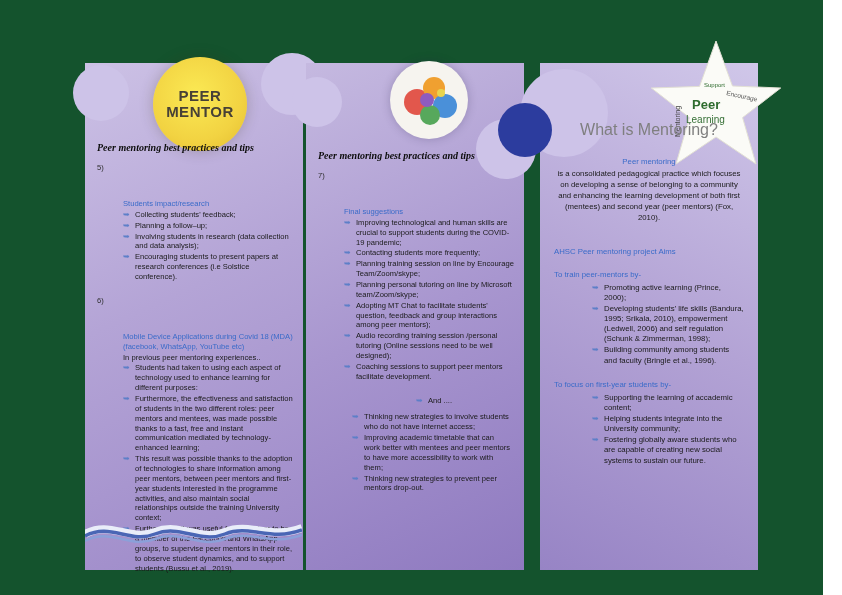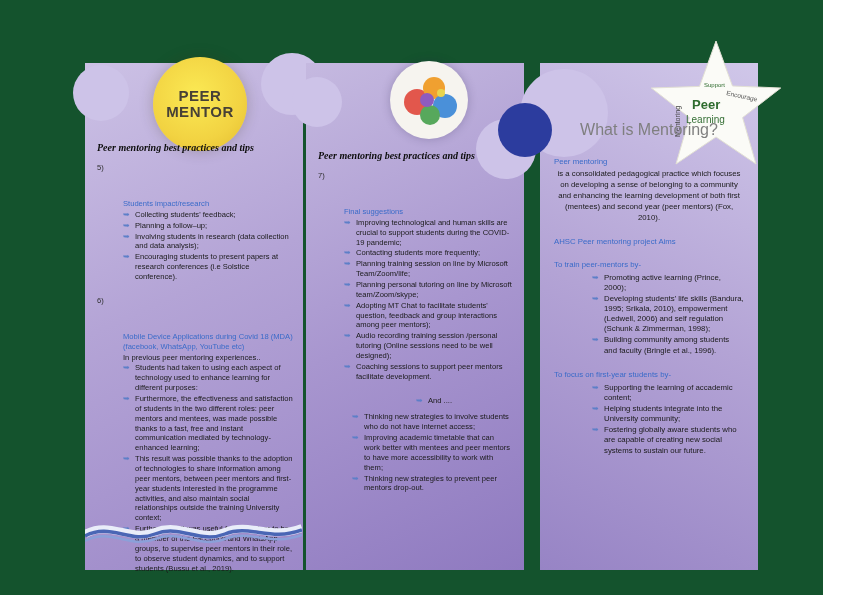--- a/index.html
+++ b/index.html
@@ -36,22 +36,22 @@
   .sec-title{color:#3a6bc9;display:block;margin-bottom:1px;margin-top:36px;}
   .sec-intro{margin:1px 0;}
   .bullet{display:flex;margin:1px 0;}
   .arrow{flex:none;width:12px;color:#5d7fc8;font-size:8px;line-height:1.2;}
   .btext{flex:1;}
 
   .and-line{display:flex;margin:7px 0 7px 98px;}
   .extra-bullets{margin-left:34px;margin-right:2px;}
 
   .what-title{font-size:16px;color:#7f7f7f;text-align:center;margin:0 0 16px 0;font-weight:normal;}
-  .pm-sub{color:#3a6bc9;margin:12px 0 2px 0;}
-  .definition{text-align:center;margin:0 0 14px 0;line-height:1.4;}
+  .pm-sub{color:#3a6bc9;text-align:center;margin:12px 0 2px 0;}
+  .definition{text-align:center;margin:0 0 24px 0;line-height:1.4;}
   .aims-heading{color:#3a6bc9;margin:8px 0 12px 0;}
   .group-heading{color:#3a6bc9;margin:0 0 3px 0;}
   .right-bullets{margin-left:38px;margin-bottom:14px;}
 
   .wave{position:absolute;left:0;bottom:24px;}
   .star-wrap{position:absolute;left:104px;top:-26px;}
 </style>
 </head>
 <body>
 
@@ -167,21 +167,21 @@
                     <span class="btext">Improving technological and human skills are crucial to support students during the COVID-19 pandemic;</span>
                   </div>
 
                   <div class="bullet">
                     <span class="arrow">➥</span>
                     <span class="btext">Contacting students more frequently;</span>
                   </div>
 
                   <div class="bullet">
                     <span class="arrow">➥</span>
-                    <span class="btext">Planning training session on line by Microsoft Team/Zoom/life;</span>
+                    <span class="btext">Planning training session on line by Encourage Team/Zoom/skype;</span>
                   </div>
 
                   <div class="bullet">
                     <span class="arrow">➥</span>
                     <span class="btext">Planning personal tutoring on line by Microsoft team/Zoom/skype;</span>
                   </div>
 
                   <div class="bullet">
                     <span class="arrow">➥</span>
                     <span class="btext">Adopting MT Chat to facilitate students' question, feedback and group interactions among peer mentors);</span>

